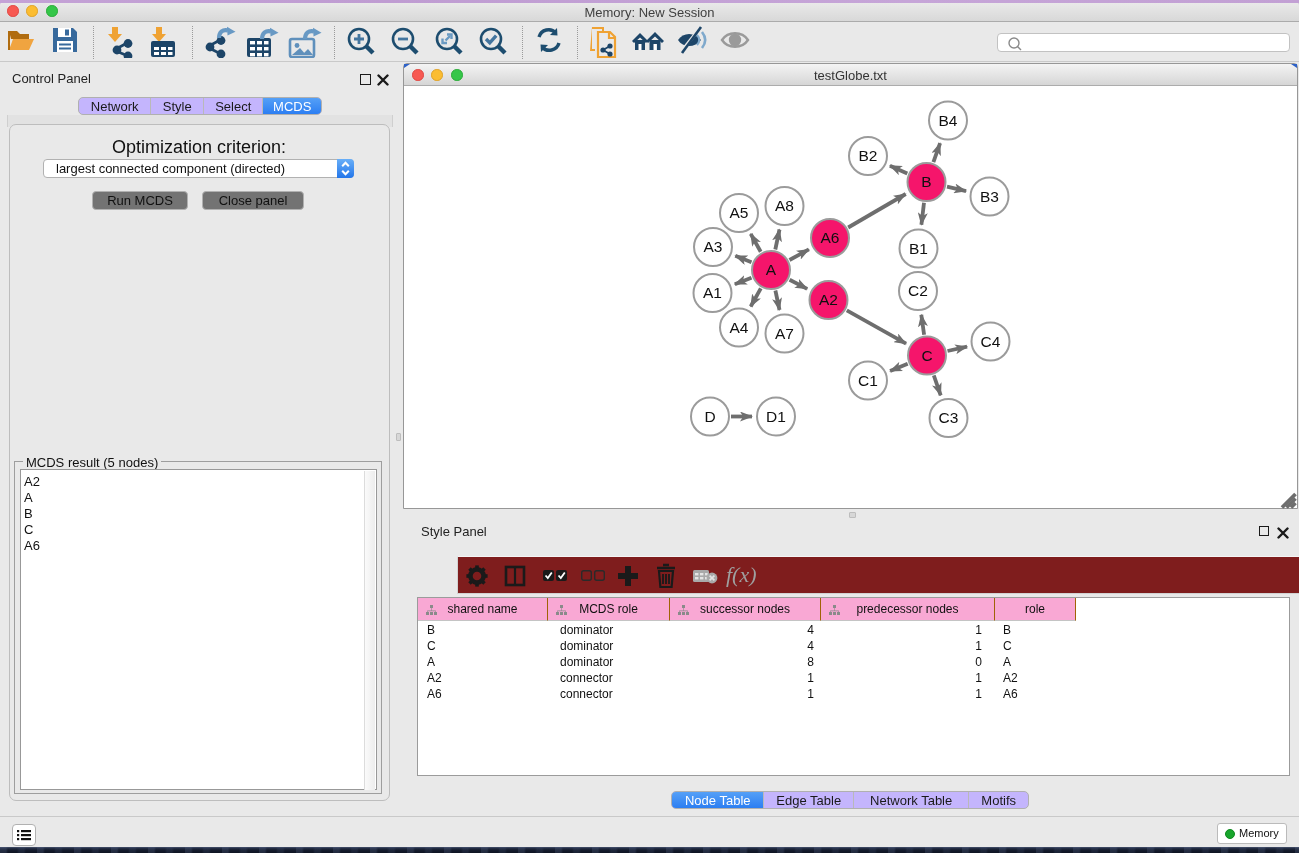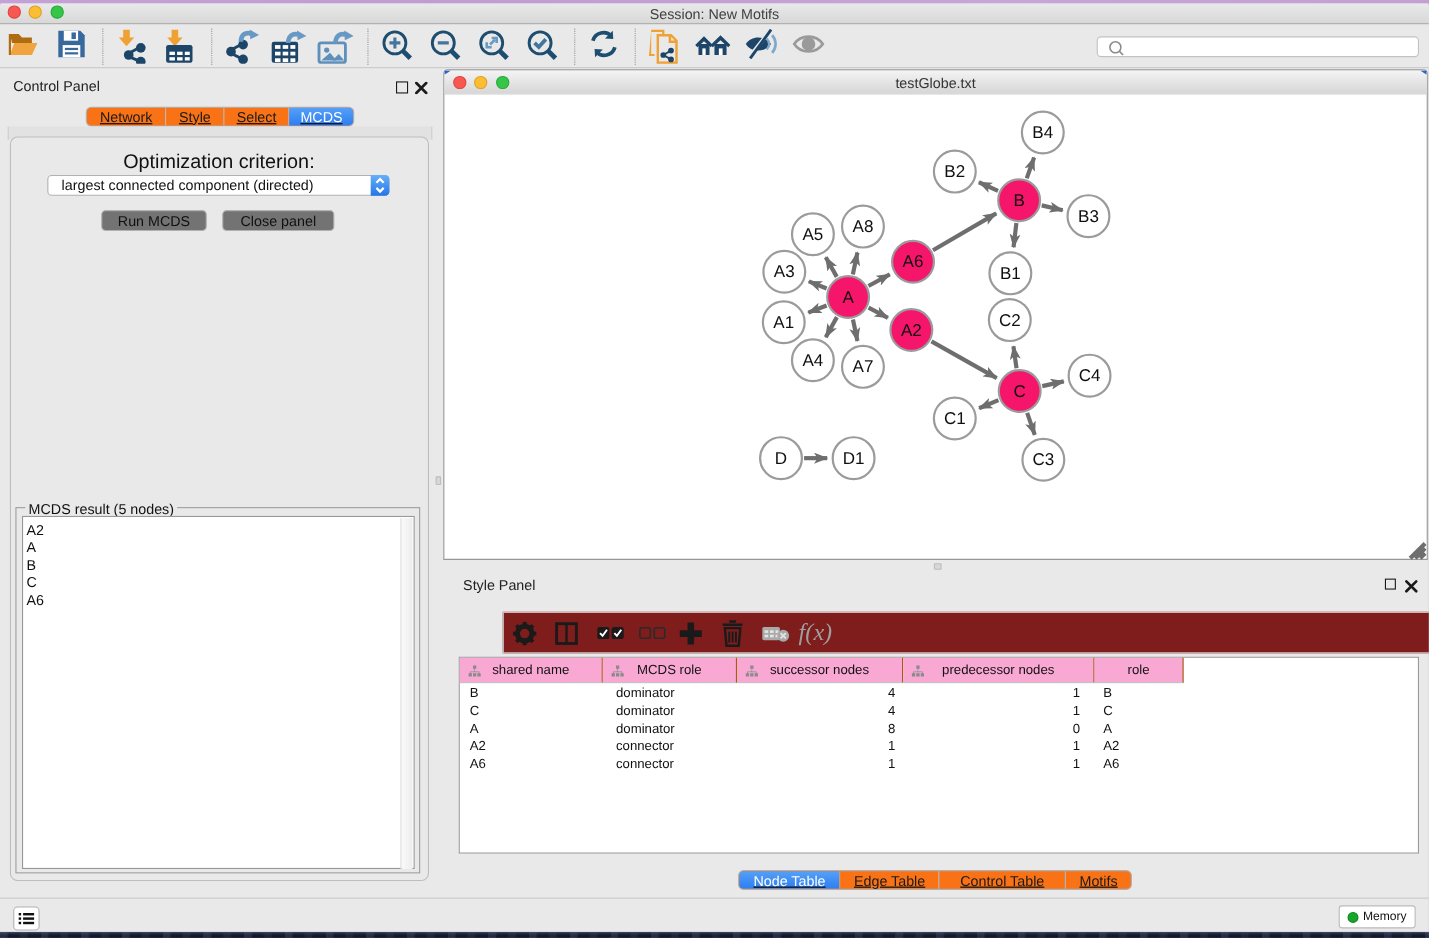--- a/index.html
+++ b/index.html
@@ -15,21 +15,21 @@
 #titlebar .t3 { top:5px; left:46px; background:#35c649; border:1px solid #27ab35; }
 #titletext { position:absolute; top:5px; left:0; width:1299px; text-align:center; font-size:13px; color:#404040; }
 #toolbar { position:absolute; left:0; top:23px; width:1299px; height:39px; background:#e9e9e9; border-bottom:1px solid #c9c9c9; }
 .sep { position:absolute; top:3px; height:33px; width:0; border-left:1px dotted #9a9a9a; }
 .ticon { position:absolute; top:3px; }
 #searchbox { position:absolute; left:997px; top:10px; width:293px; height:19px; background:#fff; border:1px solid #c2c2c2; border-radius:4px; }
 
 #cptitle { position:absolute; left:12px; top:71px; font-size:13px; color:#222; }
 .wbtn { position:absolute; width:11px; height:11px; border:1.6px solid #1a1a1a; top:74px; }
 
-.seg { position:absolute; display:flex; height:18px; border:1px solid #b0b0b0; border-radius:5px; background:#f97316; font-size:13px;text-decoration:underline; }
+.seg { position:absolute; display:flex; height:18px; border:1px solid #b0b0b0; border-radius:5px; background:#c4b5fd; font-size:13px; }
 .seg span { display:flex; align-items:center; justify-content:center; height:100%; color:#1a1a1a; border-right:1px solid #b9b9b9; }
 .seg span:last-child { border-right:none; }
 .seg span.sel { background:linear-gradient(#55a0f7,#2c7ef2); color:#fff; }
 .seg span.sel.rr { border-radius:0 4px 4px 0; }
 .seg span.sel.rl { border-radius:4px 0 0 4px; }
 
 #cpanel { position:absolute; left:9px; top:124px; width:381px; height:677px; border:1px solid #bdbdbd; border-radius:7px; background:#e9e9e9; }
 #optlabel { position:absolute; left:0; top:137px; width:398px; text-align:center; font-size:18px; color:#111; }
 #combo { position:absolute; left:43px; top:159px; width:311px; height:19px; background:#fff; border:1px solid #b1b1b1; border-radius:4px; font-size:13px; color:#111; line-height:18px; padding-left:12px; }
 #combo .step { position:absolute; right:-1px; top:-1px; width:17px; height:19px; border-radius:0 4px 4px 0; background:linear-gradient(#69aff8,#2376ea); }
@@ -71,21 +71,21 @@
 #memory i { position:absolute; left:7px; top:5px; width:10px; height:10px; border-radius:50%; background:#18a52c; border:1px solid #0d8a1e; }
 #listbtn { position:absolute; left:12px; top:824px; width:24px; height:22px; background:#fff; border:1px solid #b1b1b1; border-radius:4px; }
 </style></head>
 <body>
 <div id="pstrip"></div>
 <div id="appwin">
   <div id="titlebar">
       <div class="tl t1"></div>
       <div class="tl t2"></div>
       <div class="tl t3"></div>
-      <div id="titletext">Session: New Motifs</div>
+      <div id="titletext">Memory: New Session</div>
     </div>
   <div id="toolbar">
 
     <svg class="ticon" style="left:7px" width="29" height="29" viewBox="0 0 29 29">
       <path d="M2 5 h8 l3 3 h9 v5 h-18 z" fill="#b06c10"></path>
       <path d="M2 24 L6 13 h21 l-5 11 z" fill="#f0a440"></path>
       <path d="M2 24 V5" stroke="#b06c10" stroke-width="2" fill="none"></path>
     </svg>
 
     <svg class="ticon" style="left:51px" width="28" height="28" viewBox="0 0 28 28">
@@ -508,17 +508,17 @@
     <div class="trow" style="left:500px; top:88px; width:64px; text-align:right">1</div>
     <div class="trow" style="left:585px; top:24px">B</div>
     <div class="trow" style="left:585px; top:40px">C</div>
     <div class="trow" style="left:585px; top:56px">A</div>
     <div class="trow" style="left:585px; top:72px">A2</div>
     <div class="trow" style="left:585px; top:88px">A6</div>
   </div>
   <div class="seg" style="left:671px; top:791px; width:358px;">
     <span class="sel rl" style="width:93px">Node Table</span>
       <span style="width:90px">Edge Table</span>
-      <span style="width:116px">Control Table</span>
+      <span style="width:116px">Network Table</span>
       <span style="width:59px">Motifs</span>
   </div>
 </div>
 <div id="wallpaper-bottom"></div>
 
 </body></html>

